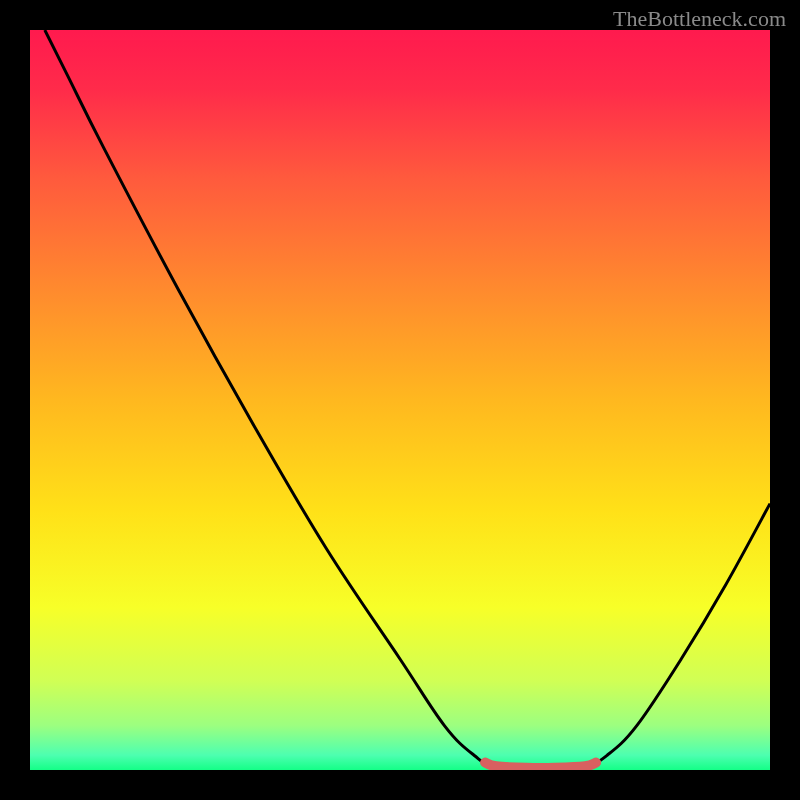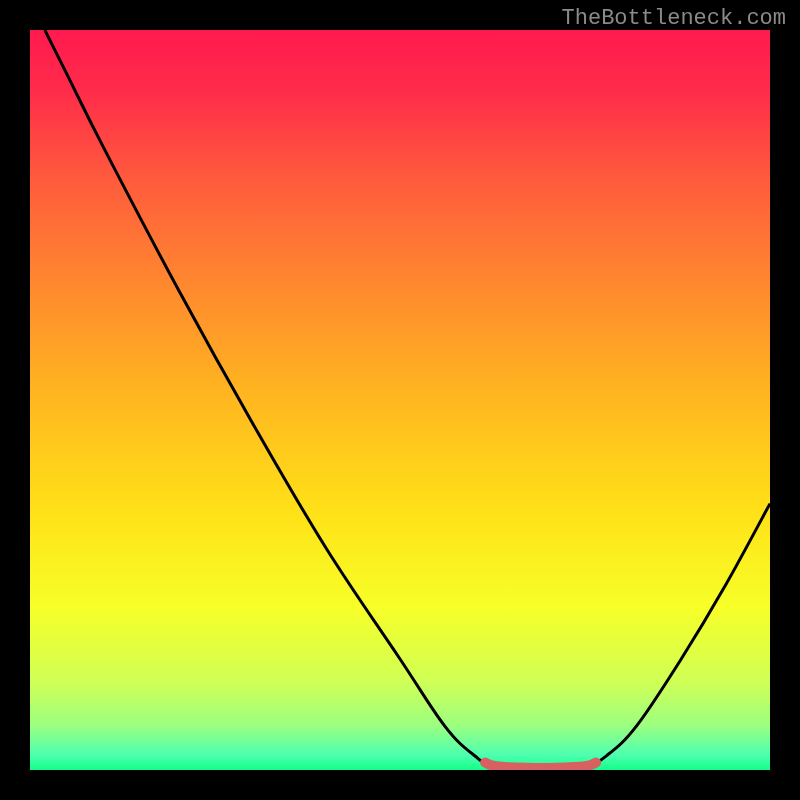--- a/index.html
+++ b/index.html
@@ -8,21 +8,21 @@
     width: 800px;
     height: 800px;
     background: #000;
     overflow: hidden;
     position: relative;
   }
   .watermark {
     position: absolute;
     top: 6px;
     right: 14px;
-    font-family: Liberation Mono, monospace;
+    font-family: Liberation Serif, serif;
     font-size: 22px;
     color: #8a8a8a;
     font-weight: 500;
     z-index: 10;
   }
   .plot-area {
     position: absolute;
     left: 30px;
     top: 30px;
     width: 740px;

